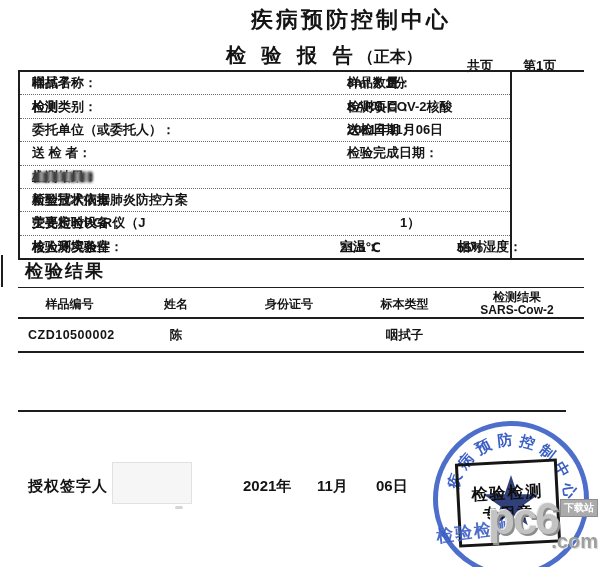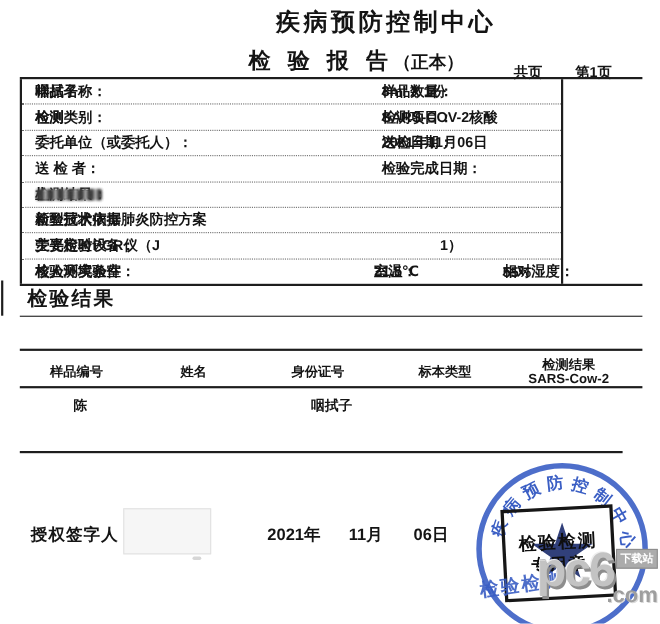--- a/index.html
+++ b/index.html
@@ -30,21 +30,21 @@
   .rcell{left:327px;}
   .v2cell{left:380px;}
   .m8cell{left:320px;}
   .r8cell{left:437px;}
   .blur-block{display:inline-block;width:58px;height:9px;margin:0 4px -1px 2px;
               background:repeating-linear-gradient(90deg,#3c3c3c 0 6px,#bdbdbd 6px 9px);
               filter:blur(1.6px);opacity:.75;}
 
   
   #results-title{left:25px;top:259px;font-size:18px;font-weight:600;letter-spacing:2px;}
-  .rtable{position:absolute;left:18px;width:554px;display:flex;margin-top:34px;}
+  .rtable{position:absolute;left:18px;width:554px;display:flex;}
   .rtable .c{text-align:center;font-weight:bold;font-size:12px;}
   .c1{width:103px;} .c2{width:110px;} .c3{width:116px;} .c4{width:115px;} .c5{width:110px;}
   #res-head{top:290px;height:28px;align-items:center;}
   #res-head .two-line{line-height:13px;}
   #res-row{top:324px;height:22px;align-items:center;}
   #res-row .c{font-size:12.5px;}
   #res-row .c1{text-align:left;padding-left:10px;box-sizing:border-box;letter-spacing:.5px;}
   #note{left:24px;top:358px;font-size:14px;font-weight:bold;letter-spacing:1px;}
 
   
@@ -200,20 +200,21 @@
     <div class="c c4">标本类型</div>
     <div class="c c5 two-line">
       <div>检测结果</div>
       <div>SARS-Cow-2</div>
     </div>
   </div>
 
   <div class="hline" style="left:18px;top:317px;width:566px;height:2px;"></div>
 
   <div id="res-row" class="rtable abs">
+    <div class="c c1">CZD10500002</div>
     <div class="c c2">陈</div>
     <div class="c c3"></div>
     <div class="c c4">咽拭子</div>
     <div class="c c5"></div>
   </div>
 
   <div class="hline" style="left:18px;top:351px;width:566px;height:2px;"></div>
 
 
   <div class="hline" style="left:18px;top:410px;width:548px;height:2px;"></div>

